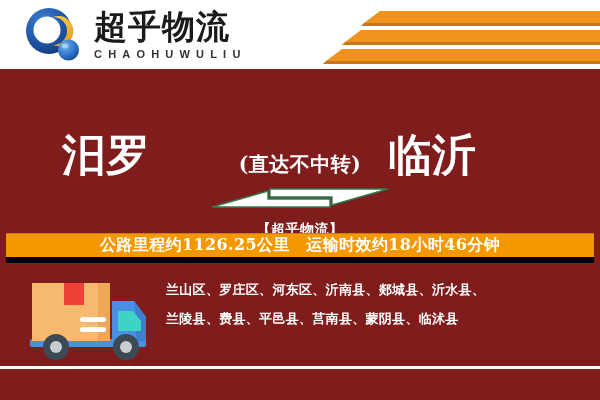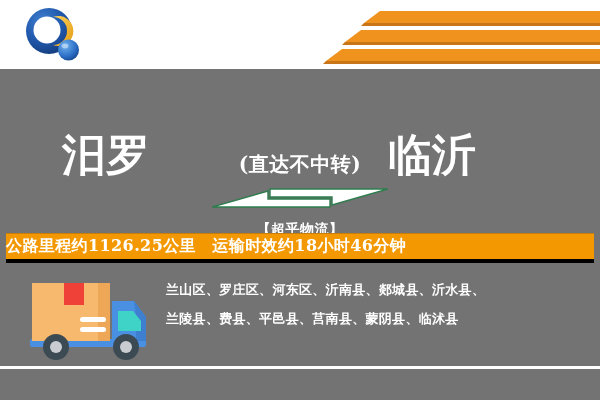--- a/index.html
+++ b/index.html
@@ -60,21 +60,21 @@
     position: absolute;
     left: 320px; top: 0;
     width: 280px; height: 69px;
   }
 
   
   #panel {
     position: absolute;
     left: 0; top: 69px;
     width: 600px; height: 331px;
-    background: #737373;
+    background: #7f1d1d;
   }
 
   
   #route {
     position: absolute;
     left: 0; top: 40px;
     width: 600px; height: 110px;
   }
   .city {
     position: absolute;
@@ -124,25 +124,25 @@
     white-space: nowrap;
   }
 
   
   #info-bar {
     position: absolute;
     left: 6px; top: 164px;
     width: 588px; height: 30px;
     background: #f39800;
     border-top: 1px solid #c97e0a;
-    border-bottom: 4px solid #000000;
+    border-bottom: 6px solid #000000;
     box-sizing: border-box;
     display: flex;
     align-items: center;
-    justify-content: flex-start;
+    justify-content: center;
   }
   #info-text {
     font-family: "DejaVu Serif", "Liberation Serif", serif;
     font-size: 16px;
     font-weight: bold;
     color: #ffffff;
     letter-spacing: 0.4px;
     white-space: pre;
   }
 
@@ -206,20 +206,24 @@
           </radialGradient>
         </defs>
         <circle cx="27" cy="24" r="23" fill="url(#lgBlue)"></circle>
         <circle cx="25" cy="23" r="13.5" fill="#ffffff"></circle>
         <path d="M31 10 A15 15 0 1 1 31 38 A12.5 12.5 0 0 0 31 10 Z" fill="url(#lgGold)"></path>
         <circle cx="46.5" cy="43" r="10.5" fill="url(#lgBall)"></circle>
         <ellipse cx="43" cy="39" rx="3.4" ry="2.4" fill="#ffffff" opacity="0.45"></ellipse>
       </svg>
     </div>
 
+    <div id="brand-block">
+      <div id="brand-name">超乎物流</div>
+      <div id="brand-pinyin">CHAOHUWULIU</div>
+    </div>
 
     <div id="stripes">
       <svg width="280" height="69" viewBox="0 0 280 69">
         <g>
           <polygon points="60,11 280,11 280,23 44,23" fill="#f0921e"></polygon>
           <polygon points="44,23 280,23 280,26 41,26" fill="#c9761a"></polygon>
           <polygon points="41,30 280,30 280,42 25,42" fill="#f0921e"></polygon>
           <polygon points="25,42 280,42 280,45 22,45" fill="#c9761a"></polygon>
           <polygon points="22,49 280,49 280,61 6,61" fill="#f0921e"></polygon>
           <polygon points="6,61 280,61 280,64 3,64" fill="#c9761a"></polygon>

